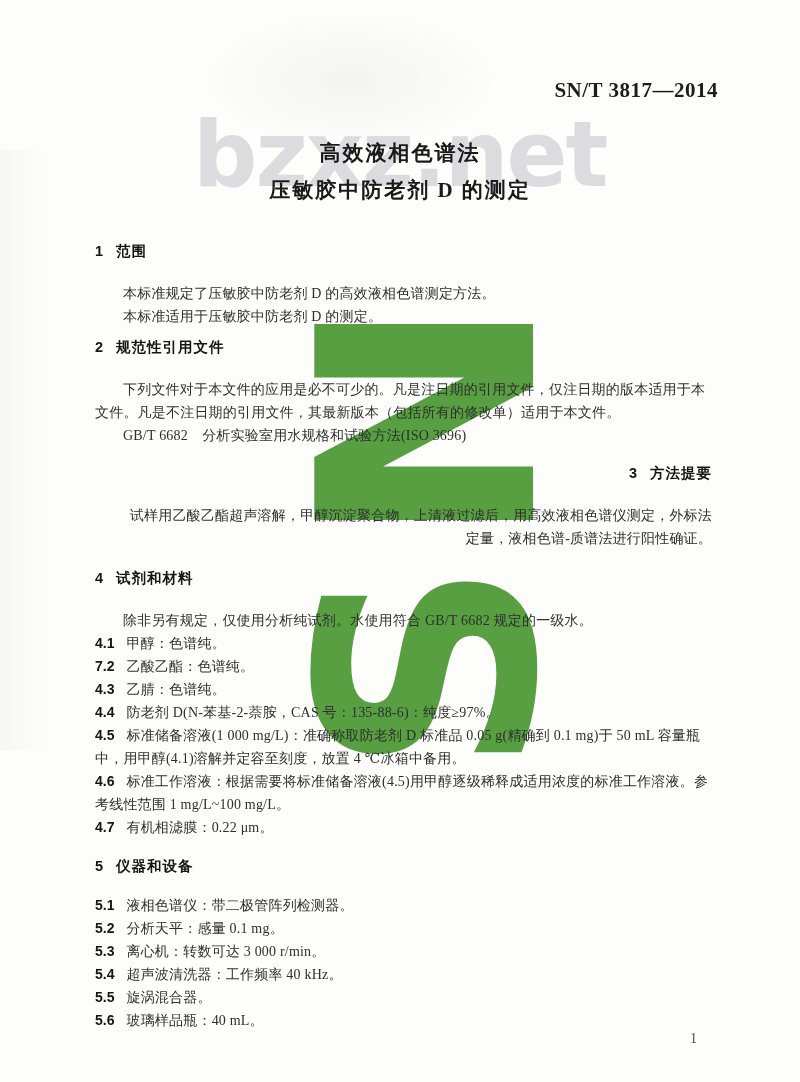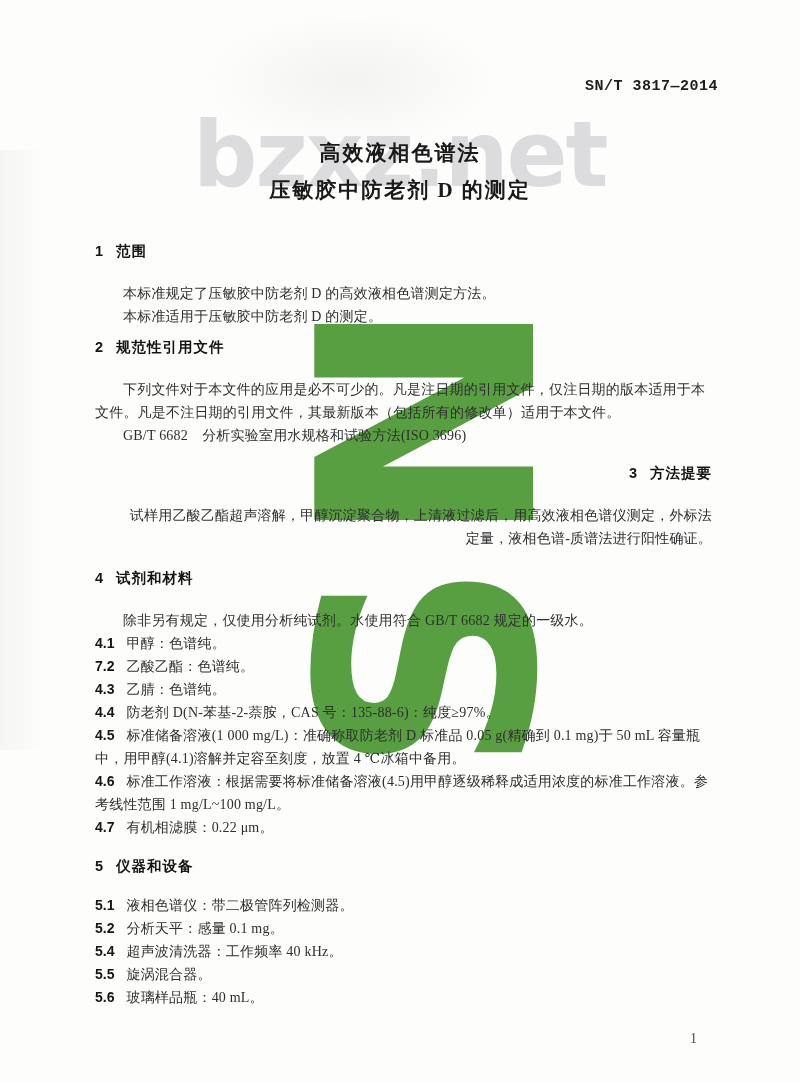--- a/index.html
+++ b/index.html
@@ -31,22 +31,22 @@
     position:absolute;left:190px;top:385px;width:480px;height:290px;z-index:1;
     display:flex;align-items:center;justify-content:center;
     transform:rotate(-90deg);
     font-family:"DejaVu Sans","Liberation Sans",sans-serif;
     font-weight:700;font-size:300px;letter-spacing:12px;line-height:1;
     color:#4f9a38;opacity:0.95;user-select:none;
   }
 
   .header-code{
     position:absolute;top:78px;right:82px;z-index:3;
-    font-family:Liberation Mono, monospace;
-    font-weight:700;font-size:15px;letter-spacing:0.5px;color:#1d1d1d;
+    font-family:Liberation Serif, serif;
+    font-weight:700;font-size:21px;letter-spacing:0.5px;color:#1d1d1d;
   }
   .title-block{
     position:absolute;left:0;right:0;top:135px;z-index:3;
     text-align:center;color:#1a1a1a;
     font-weight:700;font-size:21px;line-height:37px;letter-spacing:2px;
   }
   .content{
     position:absolute;left:95px;top:240px;width:617px;z-index:2;
     font-size:14px;color:#2e2e2e;
   }
@@ -146,20 +146,23 @@
       <h2 class="sec-h">
         <span class="sec-no">5</span><span>仪器和设备</span>
       </h2>
       <div class="clause">
         <span class="clause-no">5.1</span><span>液相色谱仪：带二极管阵列检测器。</span>
       </div>
       <div class="clause">
         <span class="clause-no">5.2</span><span>分析天平：感量 0.1 mg。</span>
       </div>
       <div class="clause">
+        <span class="clause-no">5.3</span><span>离心机：转数可达 3 000 r/min。</span>
+      </div>
+      <div class="clause">
         <span class="clause-no">5.4</span><span>超声波清洗器：工作频率 40 kHz。</span>
       </div>
       <div class="clause">
         <span class="clause-no">5.5</span><span>旋涡混合器。</span>
       </div>
       <div class="clause">
         <span class="clause-no">5.6</span><span>玻璃样品瓶：40 mL。</span>
       </div>
     </div>
 

